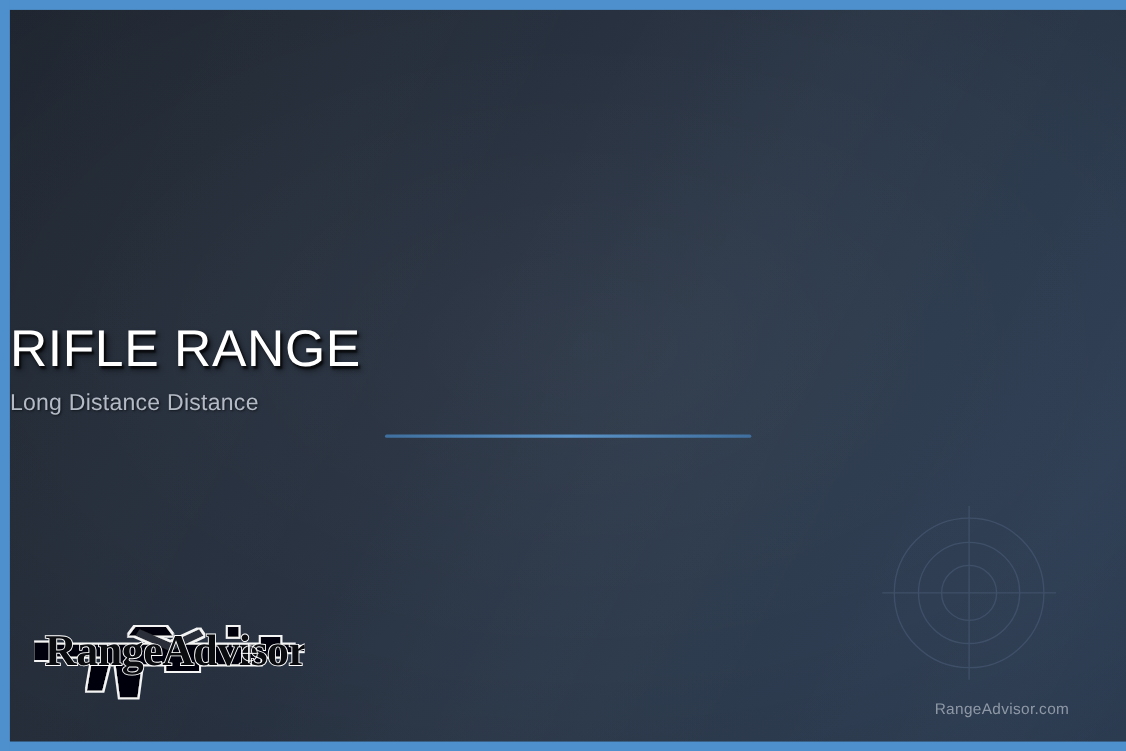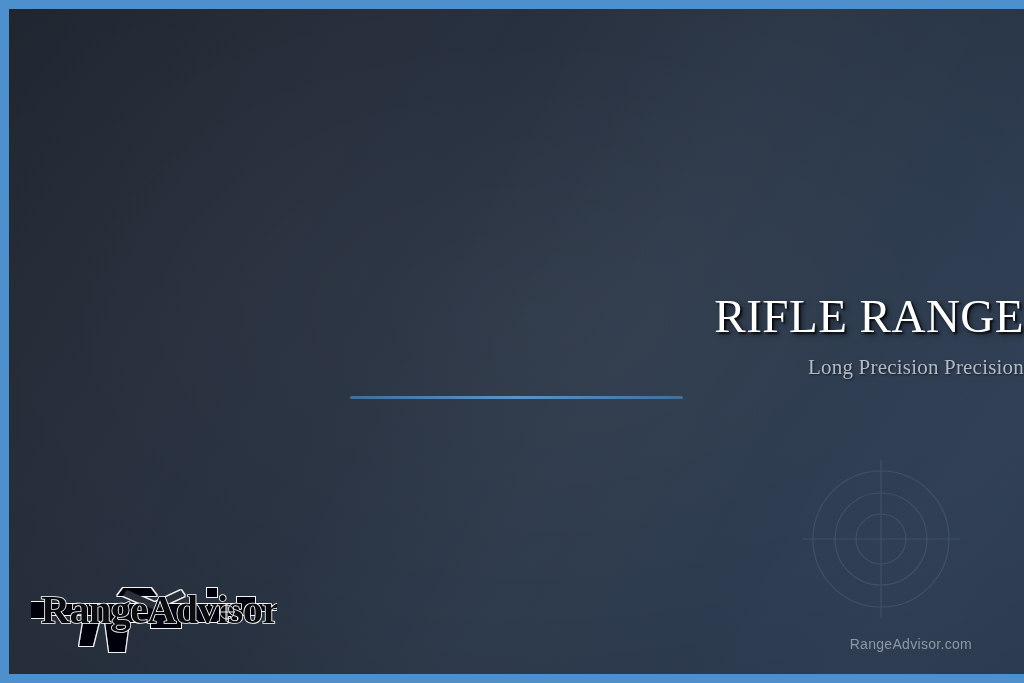--- a/index.html
+++ b/index.html
@@ -76,22 +76,21 @@
     height: 174px;
     pointer-events: none;
   }
 
   
   #title-block {
     position: absolute;
     left: 0;
     top: 283px;
     width: 1015px;
-    text-align: right;
-    font-family: Liberation Serif, serif;
+    text-align: left;
   }
   #slide-title {
     font-size: 47px;
     font-weight: 400;
     letter-spacing: 0.5px;
     color: #ffffff;
     line-height: 1.06;
     margin: 0;
     text-shadow: 2px 2px 2px rgba(0,0,0,0.78), 3px 3px 6px rgba(0,0,0,0.45);
   }
@@ -118,21 +117,21 @@
     bottom: 22px;
     font-size: 14px;
     color: #8e98a6;
     letter-spacing: 0.3px;
   }
 
   
   #logo {
     position: absolute;
     left: 22px;
-    bottom: 16px;
+    bottom: 34px;
     width: 246px;
     height: 92px;
     text-decoration: underline;
   }
   #logo svg { display: block; }
   .logo-word {
     font-family: "Liberation Serif", serif;
     font-weight: 700;
     font-size: 40px;
     letter-spacing: -0.5px;
@@ -154,21 +153,21 @@
         <circle cx="87" cy="87" r="46"></circle>
         <circle cx="87" cy="87" r="68"></circle>
         <line x1="87" y1="8" x2="87" y2="166"></line>
         <line x1="8" y1="87" x2="166" y2="87"></line>
       </g>
     </svg>
   </div>
 
   <div id="title-block">
     <h1 id="slide-title">RIFLE RANGE</h1>
-    <p id="slide-subtitle">Long Precision Precision</p>
+    <p id="slide-subtitle">Long Distance Distance</p>
     <div id="accent-rule"></div>
   </div>
 
   <div id="footer-url">RangeAdvisor.com</div>
 
   <div id="logo">
     <svg width="246" height="92" viewBox="0 0 246 92" xmlns="http://www.w3.org/2000/svg">
       <defs>
         <filter id="outlineGlow" x="-20%" y="-20%" width="140%" height="140%">
           <feMorphology in="SourceAlpha" operator="dilate" radius="1.4" result="thick"></feMorphology>

